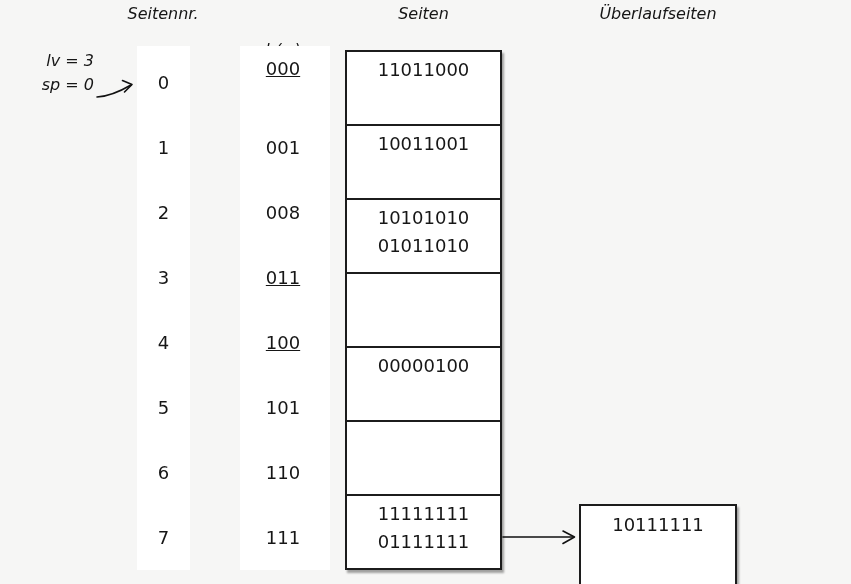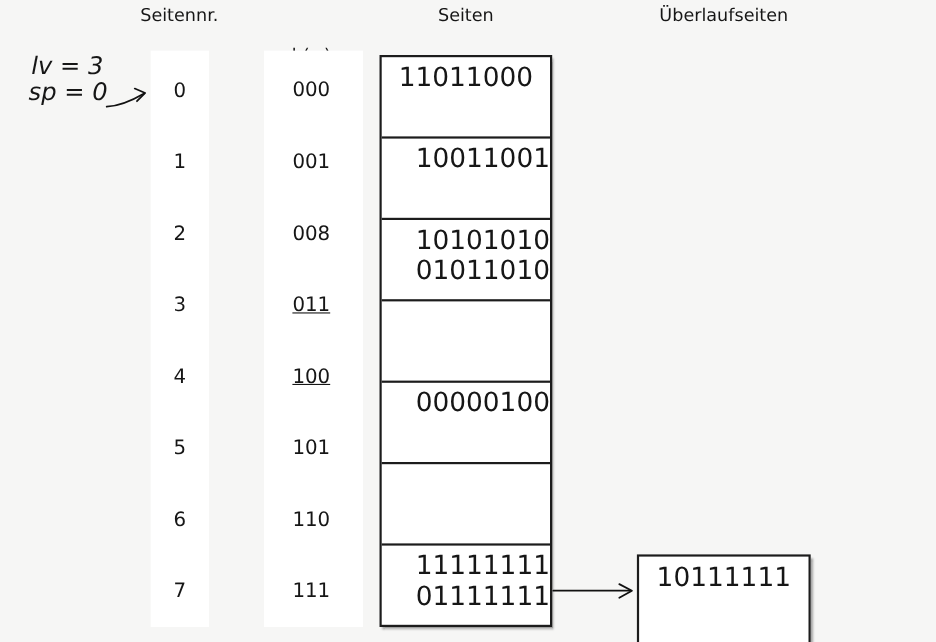--- a/index.html
+++ b/index.html
@@ -21,20 +21,21 @@
     width: 851px;
     height: 584px;
     background: var(--background);
     color: var(--text);
     overflow: hidden;
   }
   .hdr {
     position: absolute;
     top: 4px;
     height: 22px;
+    font-style: italic;
     font-size: 16px;
     font-weight: 500;
     text-align: center;
     white-space: nowrap;
   }
   .hdr-seitennr { left: 105px; width: 116px; }
   .hdr-hw       { left: 245px; width: 76px; margin-top: 36px;  }
   .hdr-seiten   { left: 365px; width: 117px; }
   .hdr-ueberlauf{ left: 571px; width: 174px; }
 
@@ -47,21 +48,21 @@
   .band-nr   { left: 137px; width: 53px; }
   .band-hash { left: 240px; width: 90px; }
 
   .annotation {
     position: absolute;
     left: 26px;
     top: 49px;
     width: 68px;
     text-align: right;
     font-style: italic;
-    font-size: 22px;
+    font-size: 16px;
     line-height: 24px;
     white-space: nowrap;
   }
 
   .row-label {
     position: absolute;
     height: 65px;
     display: flex;
     align-items: center;
     justify-content: center;
@@ -83,23 +84,23 @@
     flex-direction: column;
   }
   .page-cell {
     flex: 1 1 0;
     display: flex;
     flex-direction: column;
     align-items: center;
     padding-top: 4px;
     overflow: hidden;
   }
-  .page-cell.bt { border-top: 2px solid var(--box-border); align-items: flex-end; }
+  .page-cell.bt { border-top: 2px solid var(--box-border); }
   .entry {
-    font-size: 24px;
+    font-size: 18px;
     line-height: 28px;
     white-space: nowrap;
   }
 
   .overflow-box {
     position: absolute;
     left: 579px;
     top: 504px;
     width: 158px;
     height: 82px;
@@ -172,21 +173,21 @@
   <svg class="arrow" style="left:502px; top:528px;" width="78" height="18">
     <line x1="1" y1="9" x2="71" y2="9"></line>
     <path d="M61,3 L72.5,9 L61,15.5"></path>
   </svg>
 
   <div class="overflow-box">
       <div class="entry">10111111</div>
     </div>
 
 <div class="row-label nr-label" style="top: 50px;">0</div>
-    <div class="row-label hash-label" style="top: 49px;">000</div>
+    <div class="row-label hash-label" style="top: 36px; text-decoration: underline;">000</div>
     <div class="row-label nr-label" style="top: 115px;">1</div>
     <div class="row-label hash-label" style="top: 115px;">001</div>
     <div class="row-label nr-label" style="top: 180px;">2</div>
     <div class="row-label hash-label" style="top: 180px;">008</div>
     <div class="row-label nr-label" style="top: 245px;">3</div>
     <div class="row-label hash-label" style="top: 245px; text-decoration: underline;">011</div>
     <div class="row-label nr-label" style="top: 310px;">4</div>
     <div class="row-label hash-label" style="top: 310px; text-decoration: underline;">100</div>
     <div class="row-label nr-label" style="top: 375px;">5</div>
     <div class="row-label hash-label" style="top: 375px;">101</div>

